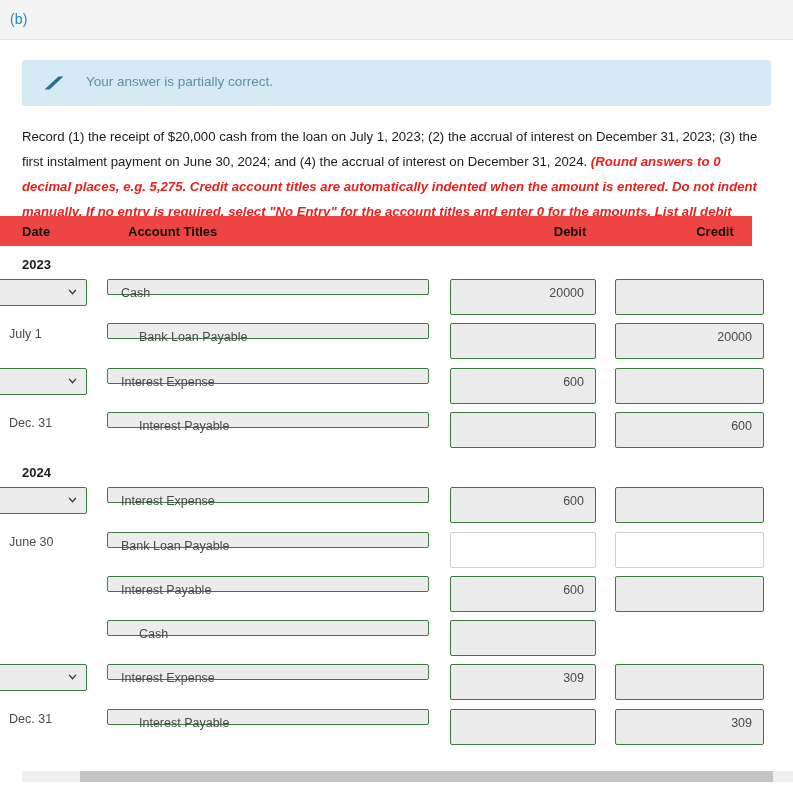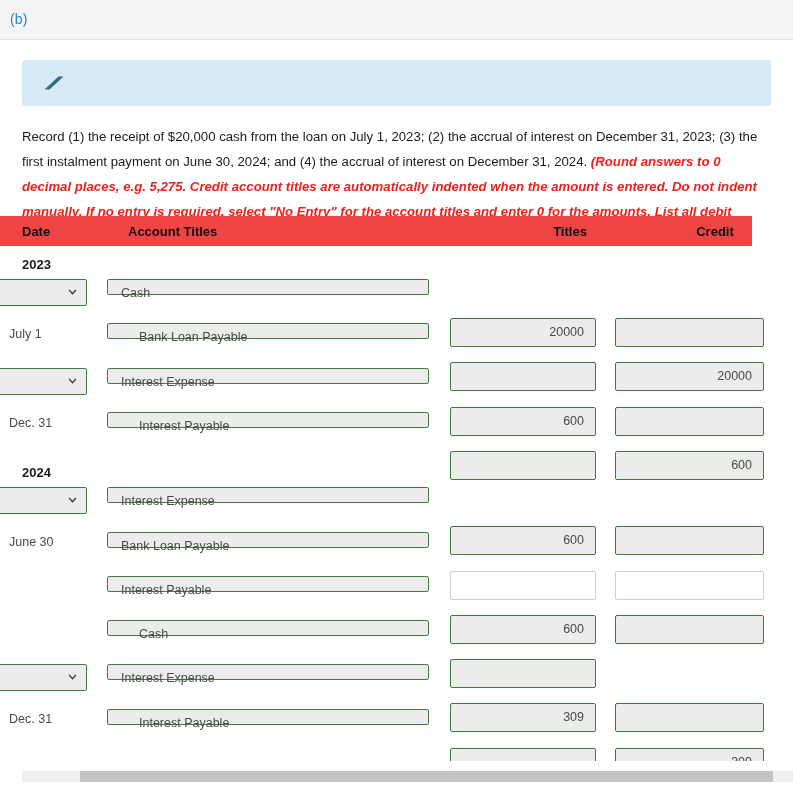--- a/index.html
+++ b/index.html
@@ -152,26 +152,25 @@
     left: 13px; top: 6px;
     font-size: 12.5px;
     color: #4a4a4a;
     white-space: nowrap;
   }
   .acct-field.indent .atext { left: 31px; }
 
   .amt-field {
     position: absolute;
     top: 0;
-    height: 29px;
+    height: 36px;
     background: #ececec;
     border: 1px solid #3c7a3f;
     box-sizing: border-box;
     border-radius: 2px;
-    margin-top: 39px;
   }
   .amt-debit  { left: 472px; width: 146px; }
   .amt-credit { left: 637px; width: 149px; }
   .amt-field .vtext {
     position: absolute;
     right: 11px; top: 6px;
     font-size: 12.5px;
     color: #4a4a4a;
     white-space: nowrap;
   }
@@ -201,33 +200,34 @@
 <div class="part-bar">
   <span class="part-label">(b)</span>
 </div>
 
 <div class="banner">
   <span class="banner-icon">
     <svg width="22" height="18" viewBox="0 0 22 18" xmlns="http://www.w3.org/2000/svg">
       <path d="M6.5 15.5 L1.5 15.5 L15.5 2.5 L20.5 2.5 Z" fill="#2d6e8e"></path>
     </svg>
   </span>
+  <span class="banner-text">Your answer is partially correct.</span>
 </div>
 
 <div class="instructions">
   <span>Record (1) the receipt of $20,000 cash from the loan on July 1, 2023; (2) the accrual of interest on December 31, 2023; (3) the first instalment payment on June 30, 2024; and (4) the accrual of interest on December 31, 2024. </span><span class="emphasis">(Round answers to 0 decimal places, e.g. 5,275. Credit account titles are automatically indented when the amount is entered. Do not indent manually. If no entry is required, select "No Entry" for the account titles and enter 0 for the amounts. List all debit entries before credit entries.)</span>
 </div>
 
 <div class="journal-viewport">
   <div class="journal-surface" id="journal-surface">
 
     <div class="table-head">
       <span class="th th-date">Date</span>
       <span class="th th-acct">Account Titles</span>
-      <span class="th th-debit">Titles</span>
+      <span class="th th-debit">Debit</span>
       <span class="th th-credit">Credit</span>
     </div>
 
   <span class="year-label" style="top: 41px;">2023</span>
       <div class="jrow" style="top: 63px;">
         <div class="date-select">
           <span class="dtext">July 1</span>
           <svg class="caret" viewBox="0 0 10 7" xmlns="http://www.w3.org/2000/svg">
             <path d="M1 1 L5 5.4 L9 1" fill="none" stroke="#333" stroke-width="1.6"></path>
           </svg>

